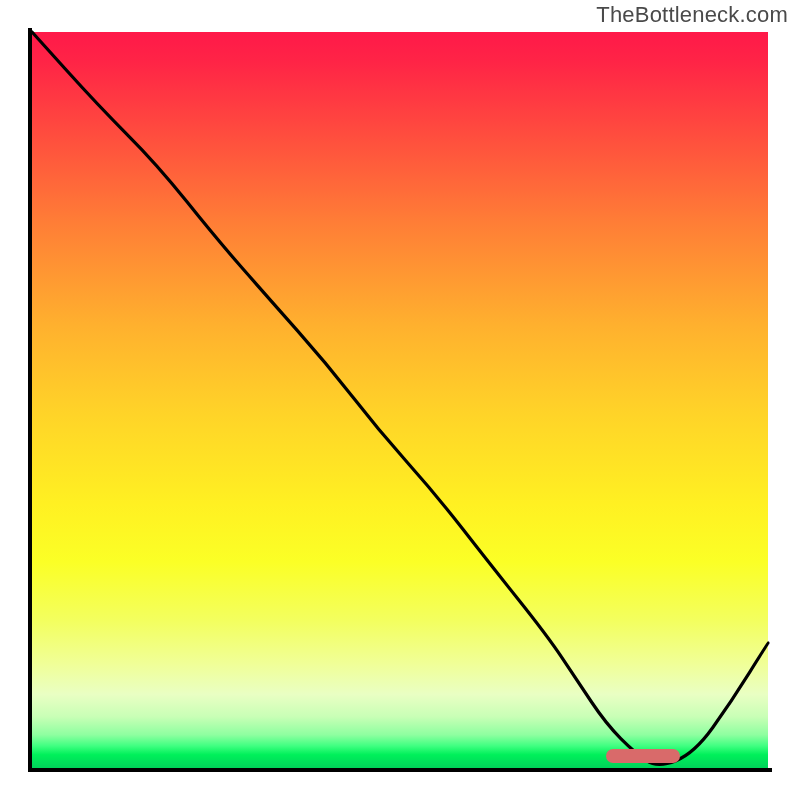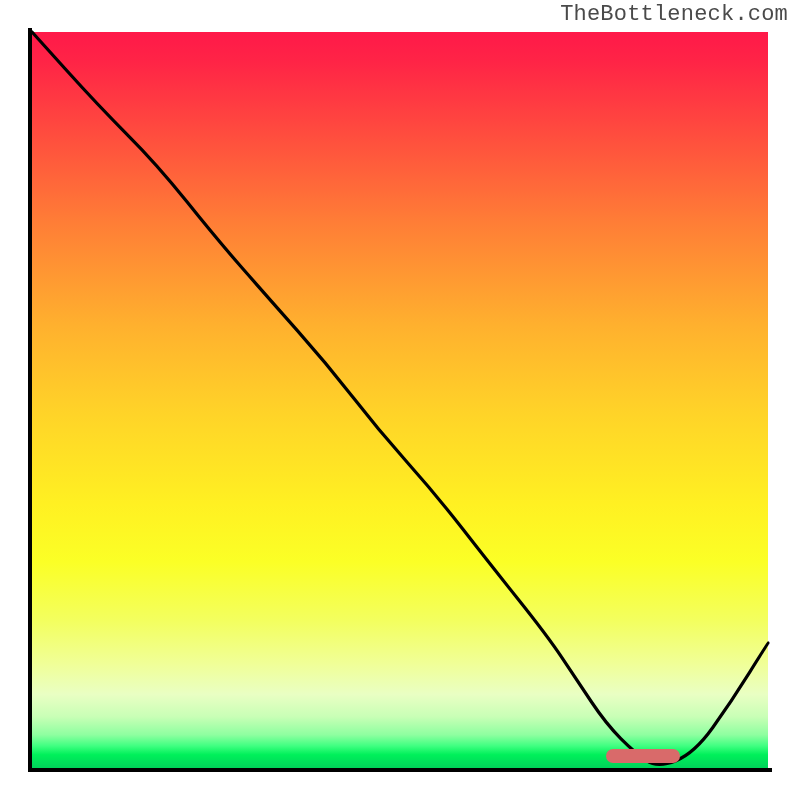--- a/index.html
+++ b/index.html
@@ -8,21 +8,20 @@
     width: 800px;
     height: 800px;
     background: #ffffff;
     font-family: Arial, Helvetica, sans-serif;
     overflow: hidden;
   }
   .container {
     position: relative;
     width: 800px;
     height: 800px;
-    font-family: Liberation Mono, monospace;
   }
   .watermark {
     position: absolute;
     top: 2px;
     right: 12px;
     color: #4a4a4a;
     font-size: 22px;
     font-weight: 400;
     letter-spacing: 0.2px;
     z-index: 10;

